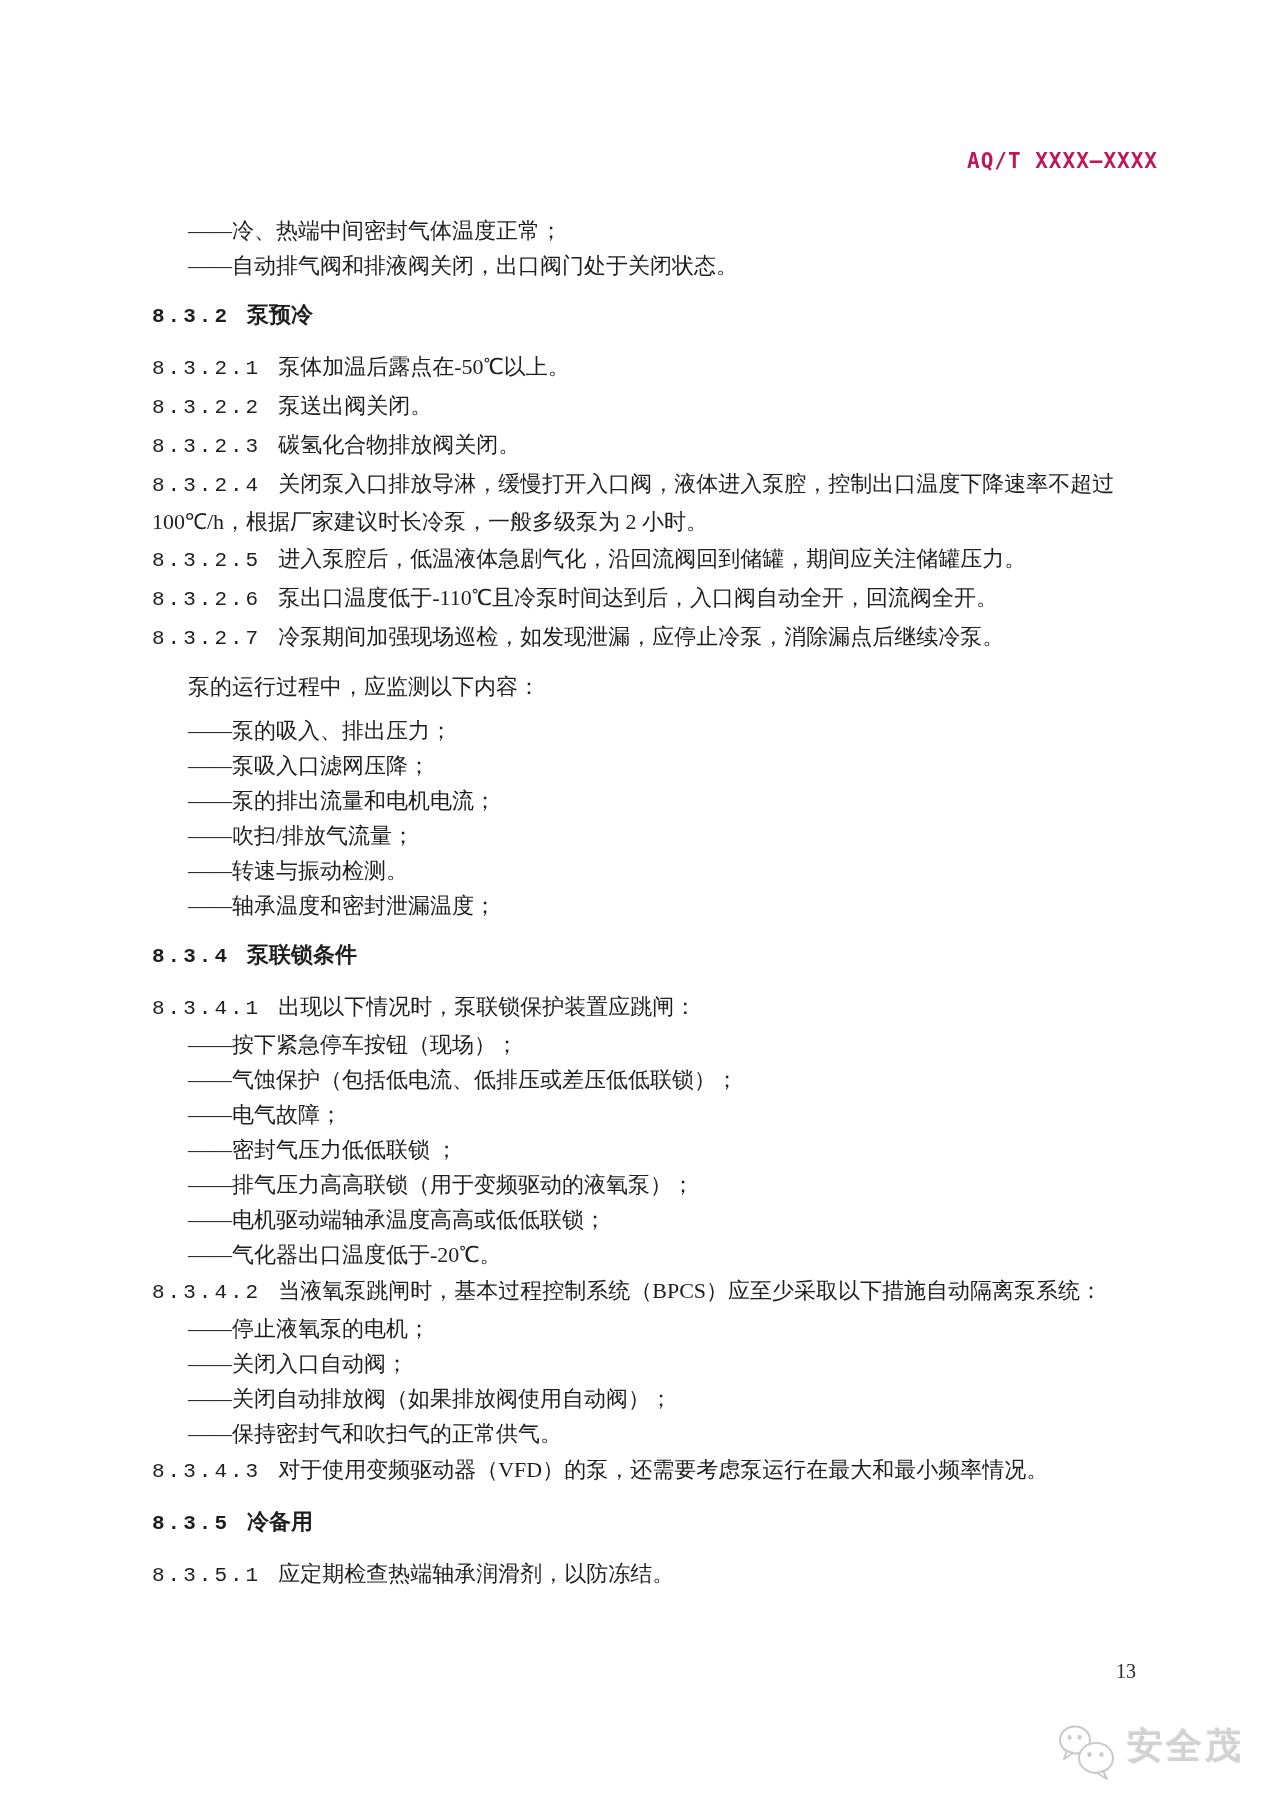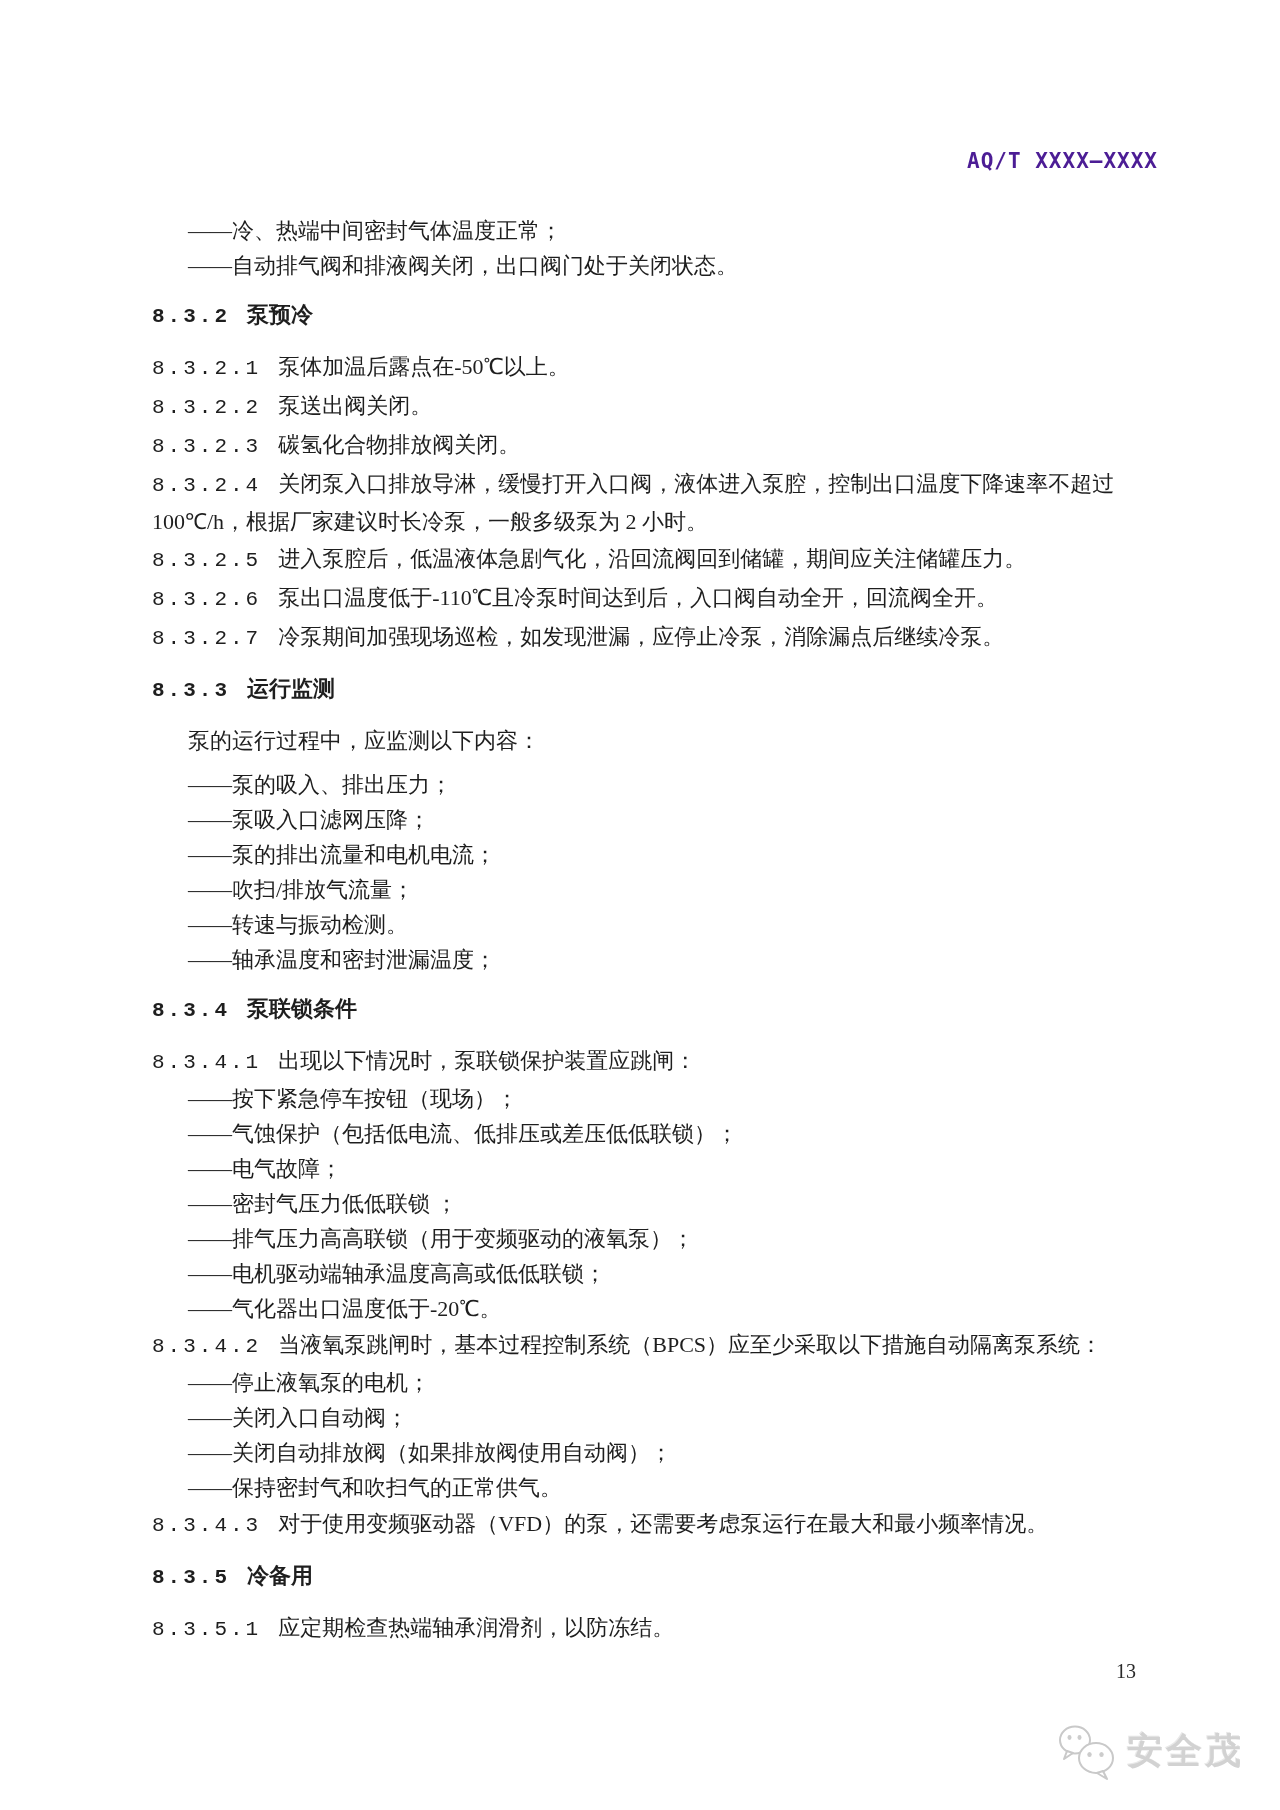--- a/index.html
+++ b/index.html
@@ -12,21 +12,21 @@
     color:#1e1e1e;
   }
   
   .doc-header{
     position:absolute;
     top:149px;right:122px;
     font-family:"DejaVu Sans Mono",monospace;
     font-size:21px;
     font-weight:bold;
     letter-spacing:1px;
-    color:#4c1d95;
+    color:#be185d;
   }
   
   .doc-body{
     position:absolute;
     left:152px;top:213px;
     width:1008px;
   }
   .blk{
     margin:0;
     font-size:22px;
@@ -53,21 +53,20 @@
     position:absolute;
     top:1660px;right:144px;
     font-size:20px;
     color:#2a2a2a;
   }
   
   .watermark{
     position:absolute;
     top:1722px;right:36px;
     display:flex;
-    align-items:center;
     gap:8px;
     user-select:none;
   }
   .wm-icon{display:block}
   .wm-text{
     font-family:"Liberation Sans","DejaVu Sans",sans-serif;
     font-size:36px;
     font-weight:bold;
     letter-spacing:3px;
     color:#d2d2d2;
@@ -86,21 +85,20 @@
       <p class="blk b-dash"><span class="txt">——自动排气阀和排液阀关闭，出口阀门处于关闭状态。</span></p>
       <p class="blk b-heading"><span class="num">8.3.2</span><span class="txt">泵预冷</span></p>
       <p class="blk b-clause"><span class="num">8.3.2.1</span><span class="txt">泵体加温后露点在-50℃以上。</span></p>
       <p class="blk b-clause"><span class="num">8.3.2.2</span><span class="txt">泵送出阀关闭。</span></p>
       <p class="blk b-clause"><span class="num">8.3.2.3</span><span class="txt">碳氢化合物排放阀关闭。</span></p>
       <p class="blk b-clause"><span class="num">8.3.2.4</span><span class="txt">关闭泵入口排放导淋，缓慢打开入口阀，液体进入泵腔，控制出口温度下降速率不超过
 100℃/h，根据厂家建议时长冷泵，一般多级泵为 2 小时。</span></p>
       <p class="blk b-clause"><span class="num">8.3.2.5</span><span class="txt">进入泵腔后，低温液体急剧气化，沿回流阀回到储罐，期间应关注储罐压力。</span></p>
       <p class="blk b-clause"><span class="num">8.3.2.6</span><span class="txt">泵出口温度低于-110℃且冷泵时间达到后，入口阀自动全开，回流阀全开。</span></p>
       <p class="blk b-clause"><span class="num">8.3.2.7</span><span class="txt">冷泵期间加强现场巡检，如发现泄漏，应停止冷泵，消除漏点后继续冷泵。</span></p>
-      <p class="blk b-heading"><span class="num">8.3.3</span><span class="txt">运行监测</span></p>
       <p class="blk b-para"><span class="txt">泵的运行过程中，应监测以下内容：</span></p>
       <p class="blk b-dash"><span class="txt">——泵的吸入、排出压力；</span></p>
       <p class="blk b-dash"><span class="txt">——泵吸入口滤网压降；</span></p>
       <p class="blk b-dash"><span class="txt">——泵的排出流量和电机电流；</span></p>
       <p class="blk b-dash"><span class="txt">——吹扫/排放气流量；</span></p>
       <p class="blk b-dash"><span class="txt">——转速与振动检测。</span></p>
       <p class="blk b-dash"><span class="txt">——轴承温度和密封泄漏温度；</span></p>
       <p class="blk b-heading"><span class="num">8.3.4</span><span class="txt">泵联锁条件</span></p>
       <p class="blk b-clause"><span class="num">8.3.4.1</span><span class="txt">出现以下情况时，泵联锁保护装置应跳闸：</span></p>
       <p class="blk b-dash"><span class="txt">——按下紧急停车按钮（现场）；</span></p>

